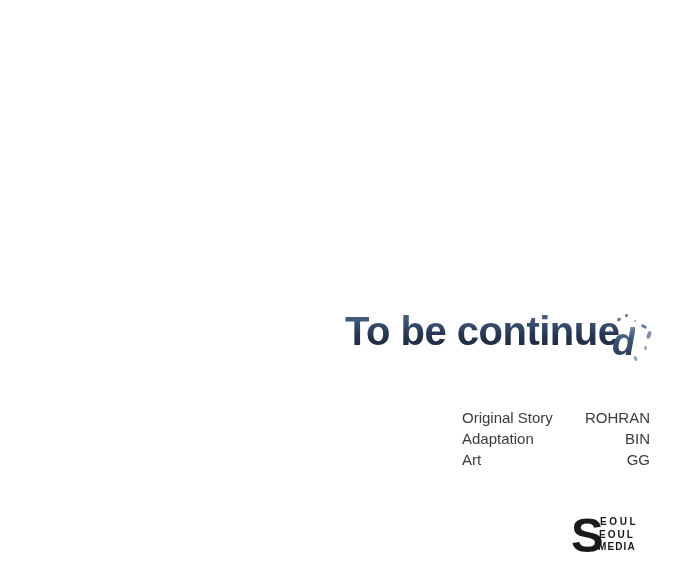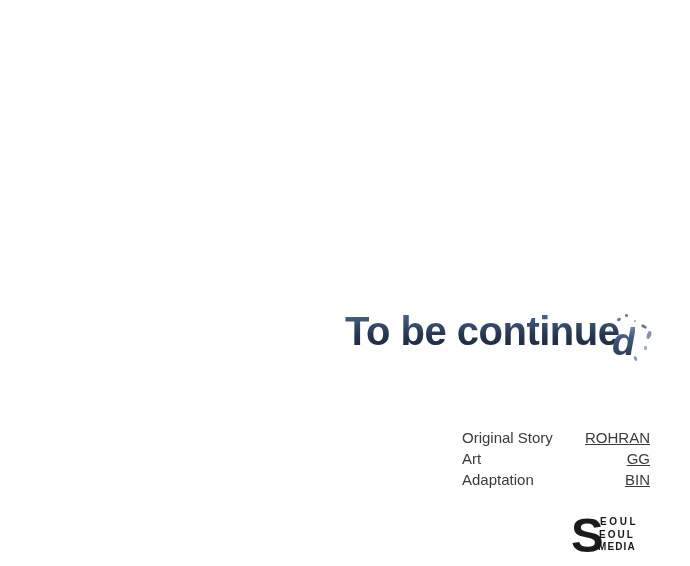--- a/index.html
+++ b/index.html
@@ -93,30 +93,29 @@
   
   .credits {
     position: absolute;
     left: 462px;
     top: 407px;
     width: 188px;
     color: #3b3b3b;
     font-family: "Liberation Sans", sans-serif;
     font-size: 15px;
     line-height: 21px;
-    margin-top: 20px;
   }
   .credit-row {
     display: flex;
     justify-content: space-between;
     align-items: baseline;
     white-space: nowrap;
   }
   .credit-role { text-align: left; }
-  .credit-name { text-align: left; padding-left: 10px; text-decoration: underline; }
+  .credit-name { text-align: left; padding-left: 10px; }
 
   
   .logo {
     position: absolute;
     left: 571px;
     top: 513px;
     width: 86px;
     height: 46px;
   }
   .logo-s {
@@ -165,26 +164,26 @@
 
     <span class="tbc-d">d</span>
   </div>
 
   <div class="credits">
     <div class="credit-row">
       <span class="credit-role">Original Story</span>
       <span class="credit-name">ROHRAN</span>
     </div>
     <div class="credit-row">
+      <span class="credit-role">Adaptation</span>
+      <span class="credit-name">BIN</span>
+    </div>
+    <div class="credit-row">
       <span class="credit-role">Art</span>
       <span class="credit-name">GG</span>
-    </div>
-    <div class="credit-row">
-      <span class="credit-role">Adaptation</span>
-      <span class="credit-name">BIN</span>
     </div>
   </div>
 
   <div class="logo">
     <span class="logo-s">S</span>
     <div class="logo-lines">
       <div class="logo-line ll1">EOUL</div>
       <div class="logo-line ll2">EOUL</div>
       <div class="logo-line ll3">MEDIA</div>
     </div>

